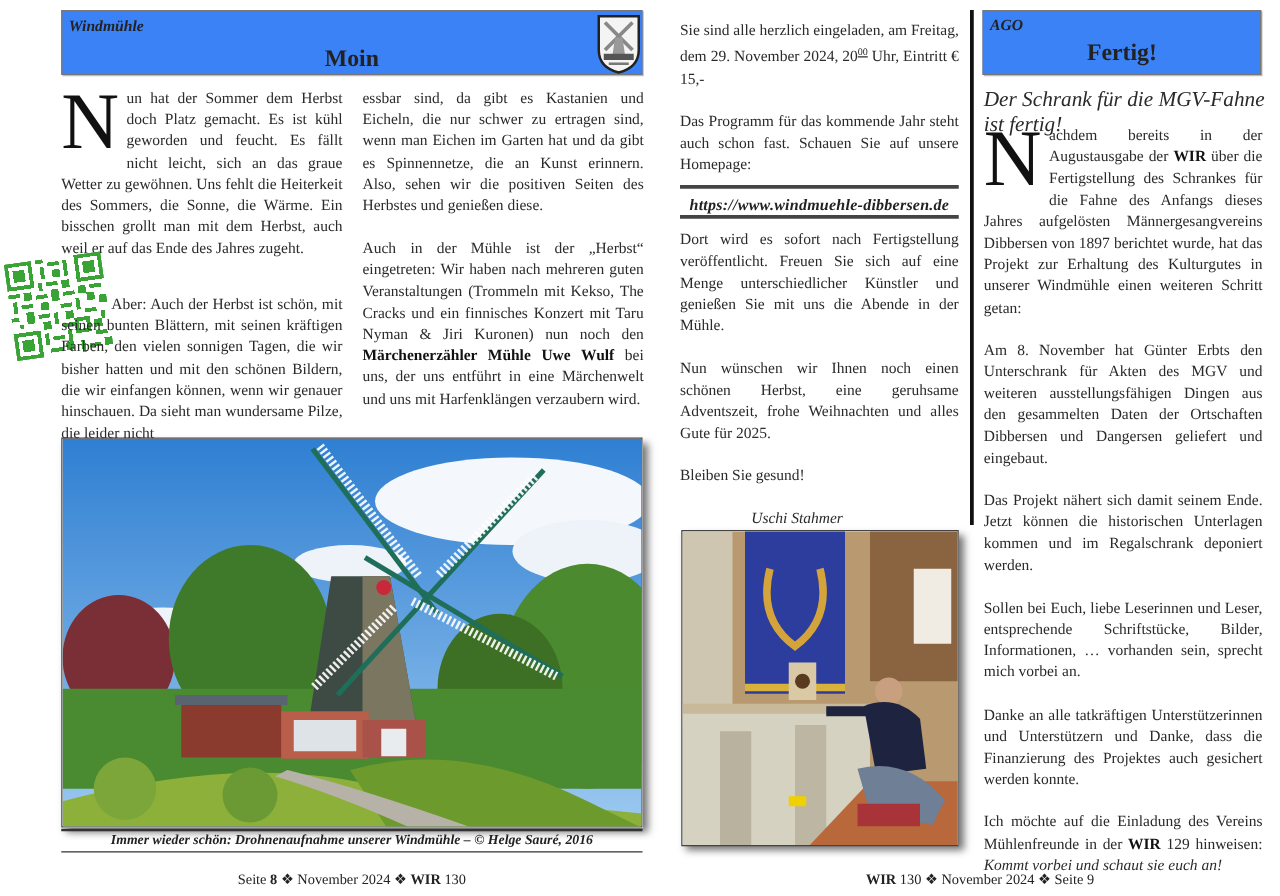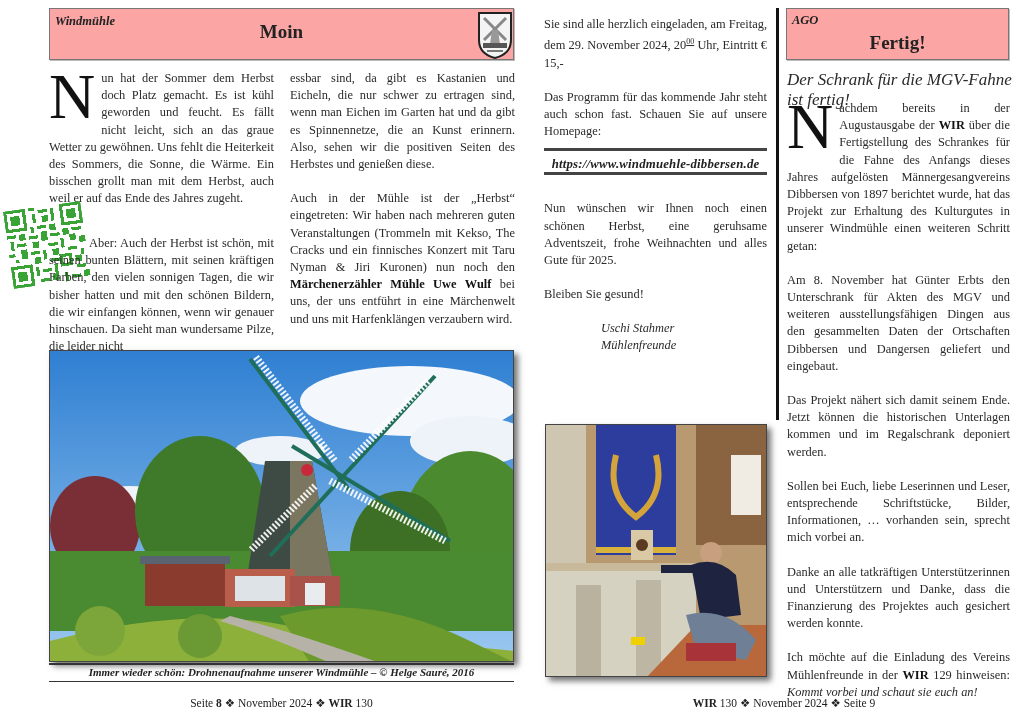--- a/index.html
+++ b/index.html
@@ -4,21 +4,21 @@
 <style>
   * { margin: 0; padding: 0; box-sizing: border-box; }
   html, body { width: 1024px; height: 717px; background: #ffffff; overflow: hidden; }
   body { position: relative; font-family: "Liberation Serif", "DejaVu Serif", serif; color: #222; }
   .abs { position: absolute; }
   .p { font-size: 12.4px; line-height: 17.2px; text-align: justify; color: #2a2a2a; }
   .p b { color: #111; }
   .gap { height: 17px; }
 
   
-  .hdr-box { border: 1px solid #777; background: #fca5a5; box-shadow: 1px 1px 0 #bbb; }
+  .hdr-box { border: 1px solid #777; background: #3b82f6; box-shadow: 1px 1px 0 #bbb; }
   .kicker { font-style: italic; font-weight: bold; font-size: 12.5px; color: #222; }
   .headline { font-weight: bold; font-size: 19px; color: #222; text-align: center; }
 
   .dropcap { float: left; font-size: 64px; line-height: 50px; height: 52px; margin: 2px 6px 0 0; font-family: "Liberation Serif", serif; color: #111; }
 
   
   .qr { transform: rotate(-8deg); }
 
   
   .photo { overflow: hidden; box-shadow: 4px 4px 6px rgba(0,0,0,0.55); border: 1px solid #444; }
@@ -32,21 +32,21 @@
   .dbl-rule { height: 3px; background: #444; }
 
   .sig { font-style: italic; font-size: 12.4px; line-height: 17px; color: #2a2a2a; }
   .vbar { background: #111; width: 3px; }
 </style>
 </head>
 <body>
 
 <div class="abs hdr-box" style="left:49px; top:8px; width:465px; height:52px;">
   <div class="abs kicker" style="left:5px; top:5px;">Windmühle</div>
-  <div class="abs headline" style="left:0; width:100%; top:12px;">Moin</div>
+  <div class="abs headline" style="left:0; width:100%; top:28px;">Moin</div>
   <div class="abs" style="left:426px; top:1px; width:38px; height:50px;">
     <svg width="38" height="50" viewBox="0 0 38 50">
       <path d="M3 3 H35 V30 Q35 44 19 48 Q3 44 3 30 Z" fill="#f4f4f4" stroke="#222" stroke-width="2"></path>
       <line x1="8" y1="8" x2="30" y2="30" stroke="#888" stroke-width="3"></line>
       <line x1="30" y1="8" x2="8" y2="30" stroke="#888" stroke-width="3"></line>
       <path d="M14 34 L16 20 H22 L24 34 Z" fill="#999"></path>
       <rect x="7" y="33" width="24" height="5" fill="#555"></rect>
       <rect x="11" y="40" width="16" height="2" fill="#777"></rect>
     </svg>
   </div>
@@ -189,20 +189,21 @@
 
 <div class="abs" style="left:544px; top:4px; width:223px;margin-top:12px;">
   <p class="p"><span>Sie sind alle herzlich eingeladen, am Freitag, dem 29. November 2024, 20</span><sup style="font-size:8px; text-decoration:underline;">00</sup><span> Uhr, Eintritt € 15,-</span></p>
   <div class="gap"></div>
   <p class="p">Das Programm für das kommende Jahr steht auch schon fast. Schauen Sie auf unsere Homepage:</p>
   <div style="height:8px;"></div>
   <div class="dbl-rule"></div>
   <div class="url" style="padding:6px 0 0; cursor:pointer;">https://www.windmuehle-dibbersen.de</div>
   <div class="dbl-rule"></div>
   <div style="height:8px;"></div>
+  <p class="p">Dort wird es sofort nach Fertigstellung veröffentlicht. Freuen Sie sich auf eine Menge unterschiedlicher Künstler und genießen Sie mit uns die Abende in der Mühle.</p>
   <div class="gap"></div>
   <p class="p">Nun wünschen wir Ihnen noch einen schönen Herbst, eine geruhsame Adventszeit, frohe Weihnachten und alles Gute für 2025.</p>
   <div class="gap"></div>
   <p class="p">Bleiben Sie gesund!</p>
   <div class="gap"></div>
   <div class="sig" style="padding-left:57px;">Uschi Stahmer</div>
   <div class="sig" style="padding-left:57px;">Mühlenfreunde</div>
 </div>
 
 <div class="abs photo" style="left:545px; top:424px; width:222px; height:253px;">

